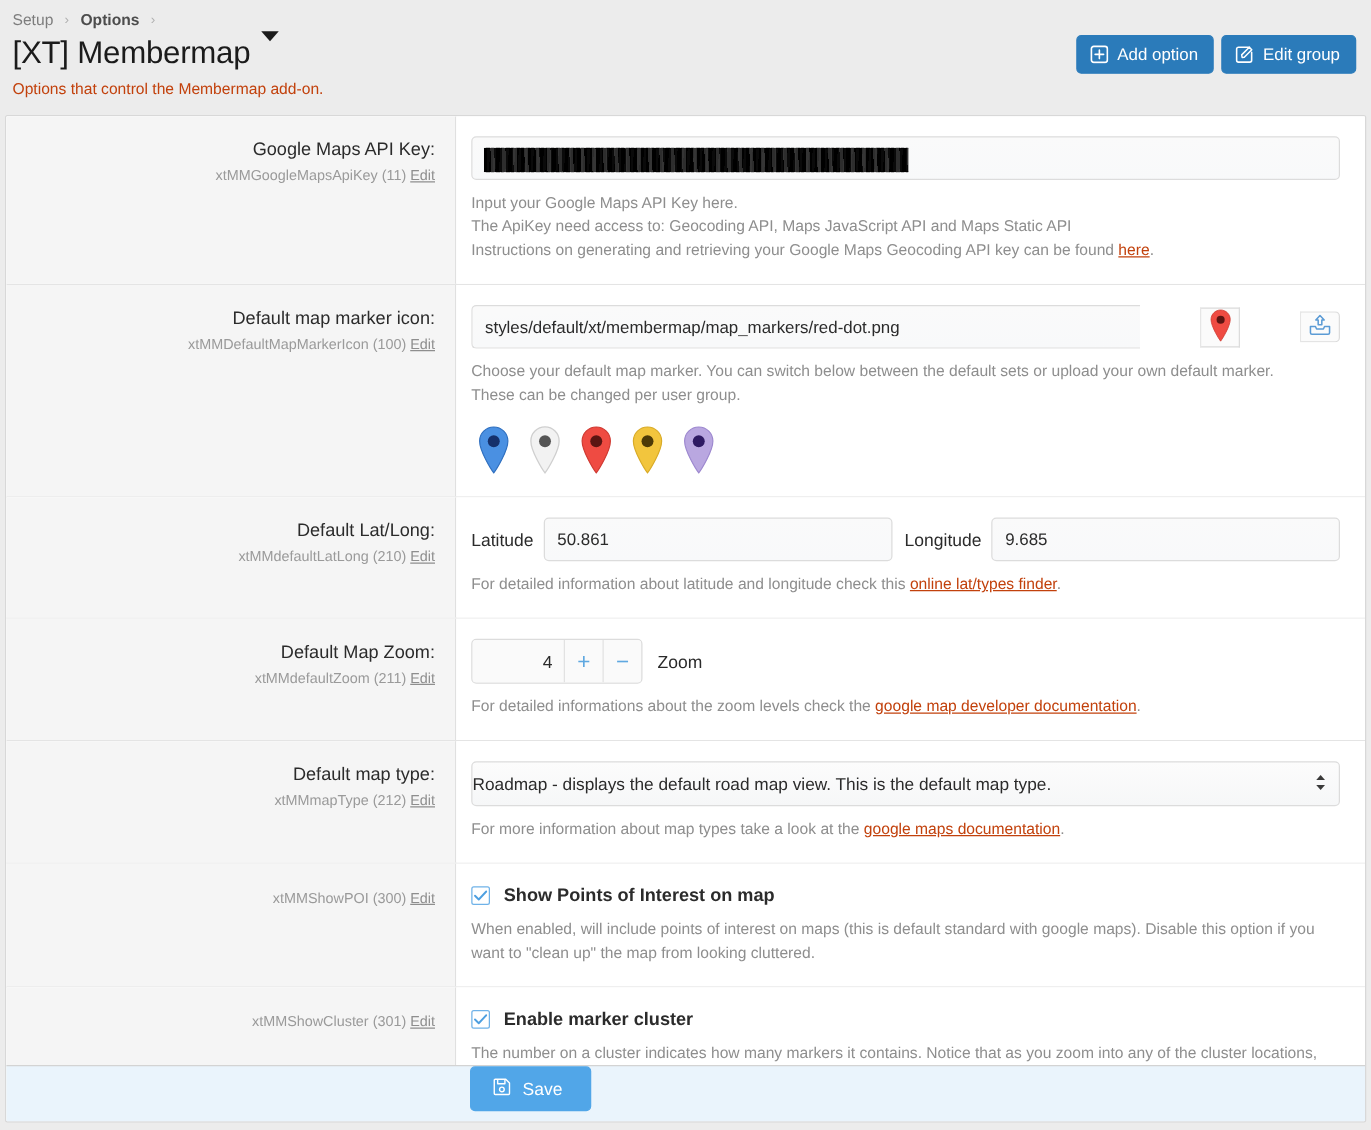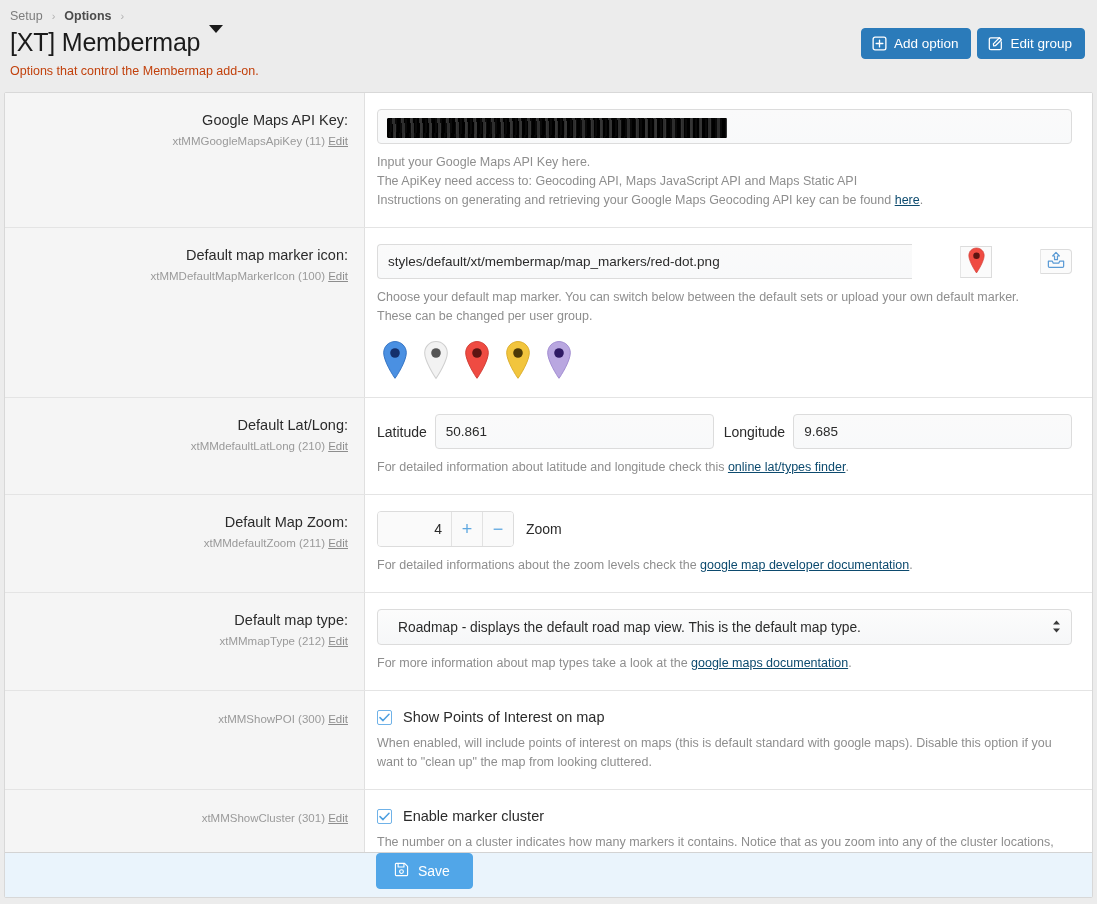--- a/index.html
+++ b/index.html
@@ -142,21 +142,21 @@
     box-sizing: border-box;
     padding: 16px 20px 17px 12px;
     background: #ffffff;
   }
   .hint {
     font-size: 12.5px;
     color: #8e8e8e;
     line-height: 19px;
     margin-top: 9px;
   }
-  .hint a { color: #0c4a6e; text-decoration: underline; }
+  .hint a { color: #c2410c; text-decoration: underline; }
 
   
   .tinput {
     box-sizing: border-box;
     width: 100%;
     height: 35px;
     border: 1px solid #dcdcdc;
     border-radius: 4px;
     background: linear-gradient(#fafafa, #f8f9fa);
     font-family: "Liberation Sans", sans-serif;
@@ -299,41 +299,42 @@
     appearance: none;
     box-sizing: border-box;
     width: 100%;
     height: 36px;
     border: 1px solid #dcdcdc;
     border-radius: 4px;
     background: linear-gradient(#fcfcfc, #f6f7f8);
     font-family: "Liberation Sans", sans-serif;
     font-size: 13.8px;
     color: #2b2b2b;
-    padding: 0 28px 0 20px;
+    padding: 0 28px 0 0;
     outline: none;
   }
   .sel-arrows {
     position: absolute;
     right: 11px;
     top: 50%;
     transform: translateY(-50%);
     pointer-events: none;
     color: #4a4a4a;
     font-size: 10px;
     line-height: 8px;
     text-align: center;
   }
 
   
   .chk-line {
     display: flex;
-    align-items: center;
+    align-items: flex-start;
     gap: 11px;
     padding-top: 2px;
+    font-weight: bold;
   }
   .chk {
     width: 15px;
     height: 15px;
     border: 1px solid #6fb2e8;
     border-radius: 2px;
     background: #ffffff;
     display: inline-flex;
     align-items: center;
     justify-content: center;

